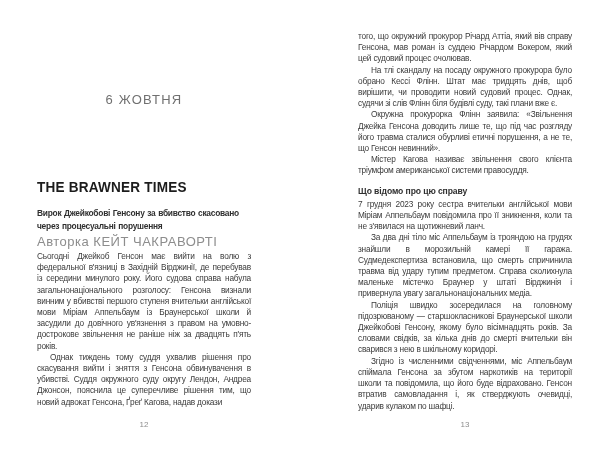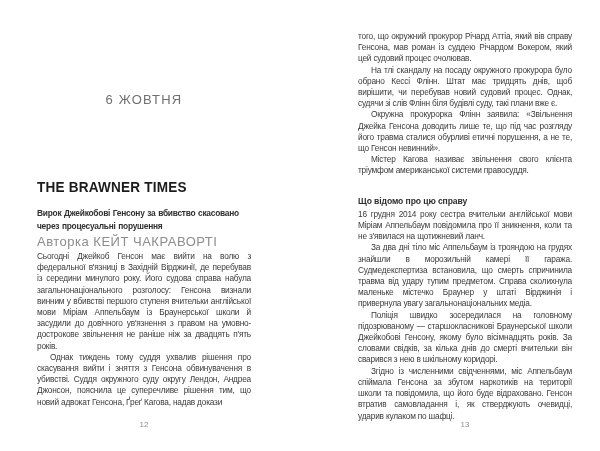--- a/index.html
+++ b/index.html
@@ -78,21 +78,21 @@
     color: #3b3b3b;
     text-align: justify;
     hyphens: auto;
     -webkit-hyphens: auto;
   }
   #left-body  { top: 251px; }
   #right-body { top: 31px; }
   .body-text p { margin: 0; }
   .body-text p.indent { text-indent: 13px; }
   .section-heading {
-    margin: 19px 0 2px 0;
+    margin: 9px 0 2px 0;
     font-size: 8.6px;
     font-weight: bold;
     letter-spacing: -0.1px;
     color: #2f2f2f;
   }
   .page-number {
     position: absolute;
     top: 420px;
     left: 0;
     width: 100%;
@@ -114,25 +114,25 @@
     <div class="body-text" id="left-body">
       <p>Сьогодні Джейкоб Генсон має вийти на волю з федеральної в'язниці в Західній Вірджинії, де перебував із середини минулого року. Його судова справа набула загальнонаціонального розголосу: Генсона визнали винним у вбивстві першого ступеня вчительки англійської мови Міріам Аппельбаум із Браунерської школи й засудили до довічного ув'язнення з правом на умовно-дострокове звільнення не раніше ніж за двадцять п'ять років.</p>
       <p class="indent">Однак тиждень тому суддя ухвалив рішення про скасування вийти і зняття з Генсона обвинувачення в убивстві. Суддя окружного суду округу Лендон, Андреа Джонсон, пояснила це суперечливе рішення тим, що новий адвокат Генсона, Ґреґ Кагова, надав докази</p>
     </div>
     <div class="page-number">12</div>
   </section>
 
   <section class="page" id="right-page">
     <div class="body-text" id="right-body">
       <p>того, що окружний прокурор Річард Аттіа, який вів справу Генсона, мав роман із суддею Річардом Вокером, який цей судовий процес очолював.</p>
-      <p class="indent">На тлі скандалу на посаду окружного прокурора було обрано Кессі Флінн. Штат має тридцять днів, щоб вирішити, чи перебував новий судовий процес. Однак, судячи зі слів Флінн біля будівлі суду, такі плани вже є.</p>
+      <p class="indent">На тлі скандалу на посаду окружного прокурора було обрано Кессі Флінн. Штат має тридцять днів, щоб вирішити, чи проводити новий судовий процес. Однак, судячи зі слів Флінн біля будівлі суду, такі плани вже є.</p>
       <p class="indent">Окружна прокурорка Флінн заявила: «Звільнення Джейка Генсона доводить лише те, що під час розгляду його травма сталися обурливі етичні порушення, а не те, що Генсон невинний».</p>
       <p class="indent">Містер Кагова називає звільнення свого клієнта тріумфом американської системи правосуддя.</p>
       <h3 class="section-heading">Що відомо про цю справу</h3>
-      <p>16 грудня 2014 року сестра вчительки англійської мови Міріам Аппельбаум повідомила про її зникнення, коли та не з'явилася на щотижневий ланч.</p>
+      <p>7 грудня 2023 року сестра вчительки англійської мови Міріам Аппельбаум повідомила про її зникнення, коли та не з'явилася на щотижневий ланч.</p>
       <p class="indent">За два дні тіло міс Аппельбаум із трояндою на грудях знайшли в морозильній камері її гаража. Судмедекспертиза встановила, що смерть спричинила травма від удару тупим предметом. Справа сколихнула маленьке містечко Браунер у штаті Вірджинія і привернула увагу загальнонаціональних медіа.</p>
       <p class="indent">Поліція швидко зосередилася на головному підозрюваному — старшокласникові Браунерської школи Джейкобові Генсону, якому було вісімнадцять років. За словами свідків, за кілька днів до смерті вчительки він сварився з нею в шкільному коридорі.</p>
       <p class="indent">Згідно із численними свідченнями, міс Аппельбаум спіймала Генсона за збутом наркотиків на території школи та повідомила, що його буде відраховано. Генсон втратив самовладання і, як стверджують очевидці, ударив кулаком по шафці.</p>
     </div>
     <div class="page-number">13</div>
   </section>
 
 </div>
 
 </body></html>

